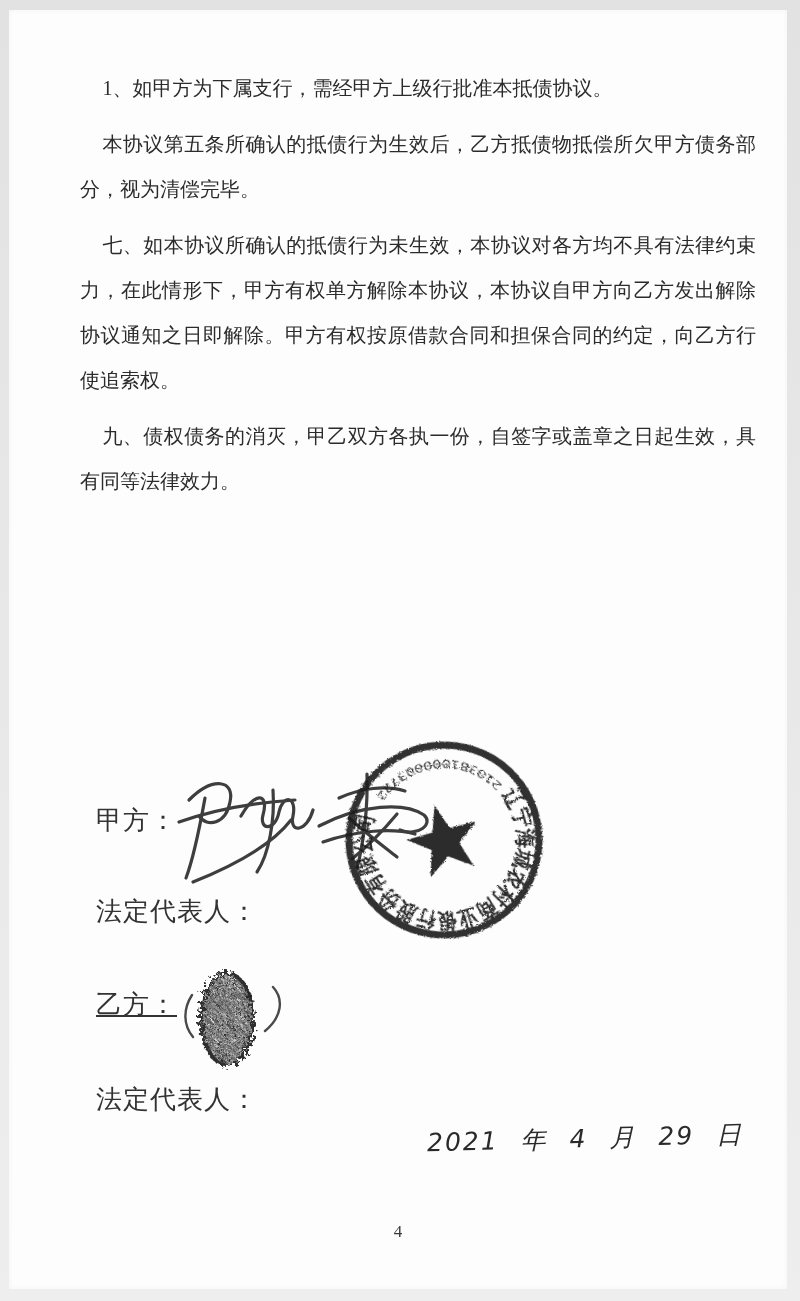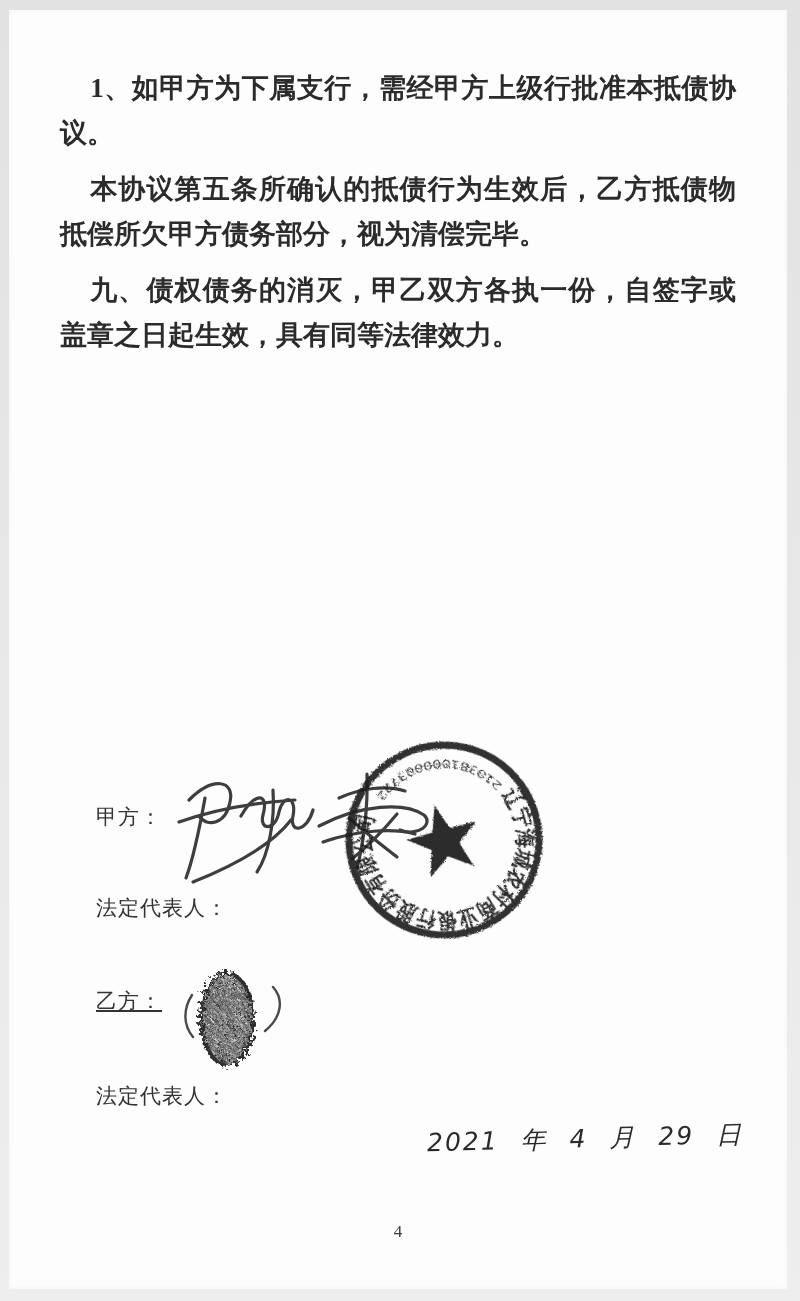--- a/index.html
+++ b/index.html
@@ -9,29 +9,29 @@
     font-family:"Liberation Serif", serif;
   }
   .scan-frame{position:absolute;inset:0;background:linear-gradient(180deg,#e2e2e2,#eeeeee);}
   .page{
     position:absolute;left:9px;top:10px;width:778px;height:1279px;
     background:#fdfdfd;
     box-shadow:inset 0 0 6px rgba(0,0,0,0.04);
   }
   
   .doc{
-    position:absolute;left:51px;top:56px;width:676px;
-    font-size:27px;line-height:45px;color:#2b2b2b;
-    text-align:justify;word-break:break-all;font-weight:bold;
+    position:absolute;left:71px;top:56px;width:676px;
+    font-size:20px;line-height:45px;color:#2b2b2b;
+    text-align:justify;word-break:break-all;
   }
   .doc p{margin:0;text-indent:1.12em;}
   .doc p.sec{margin-top:11px;}
   
   .sig-label{
-    position:absolute;font-size:21px;color:#333;letter-spacing:1px;white-space:nowrap;
+    position:absolute;font-size:26px;color:#333;letter-spacing:1px;white-space:nowrap;
   }
   .lbl-party-a{left:87px;top:793px;}
   .lbl-rep-a{left:87px;top:884px;}
   .lbl-party-b{left:87px;top:977px;text-decoration:underline;}
   .lbl-rep-b{left:87px;top:1072px;}
   .date-line{
     position:absolute;left:418px;top:1112px;
     font-family:"DejaVu Sans", sans-serif;font-style:italic;
     font-size:25px;color:#2a2a2a;letter-spacing:2px;word-spacing:12px;
     transform:rotate(-1.5deg);white-space:nowrap;
@@ -48,20 +48,21 @@
 </style>
 </head>
 <body>
 
 <div class="scan-frame"></div>
 <div class="page">
 
   <div class="doc">
     <p>1、如甲方为下属支行，需经甲方上级行批准本抵债协议。</p>
     <p class="sec">本协议第五条所确认的抵债行为生效后，乙方抵债物抵偿所欠甲方债务部分，视为清偿完毕。</p>
+    <p class="sec">七、如本协议所确认的抵债行为未生效，本协议对各方均不具有法律约束力，在此情形下，甲方有权单方解除本协议，本协议自甲方向乙方发出解除协议通知之日即解除。甲方有权按原借款合同和担保合同的约定，向乙方行使追索权。</p>
     <p class="sec">九、债权债务的消灭，甲乙双方各执一份，自签字或盖章之日起生效，具有同等法律效力。</p>
   </div>
 
   <div class="sig-label lbl-party-a">甲方：</div>
   <div class="sig-label lbl-rep-a">法定代表人：</div>
   <div class="sig-label lbl-party-b">乙方：</div>
   <div class="sig-label lbl-rep-b">法定代表人：</div>
 
   <svg class="sig-a" width="270" height="135" viewBox="0 0 270 135">
     <g fill="none" stroke="#242424" stroke-width="3.2" stroke-linecap="round" opacity="0.88">

